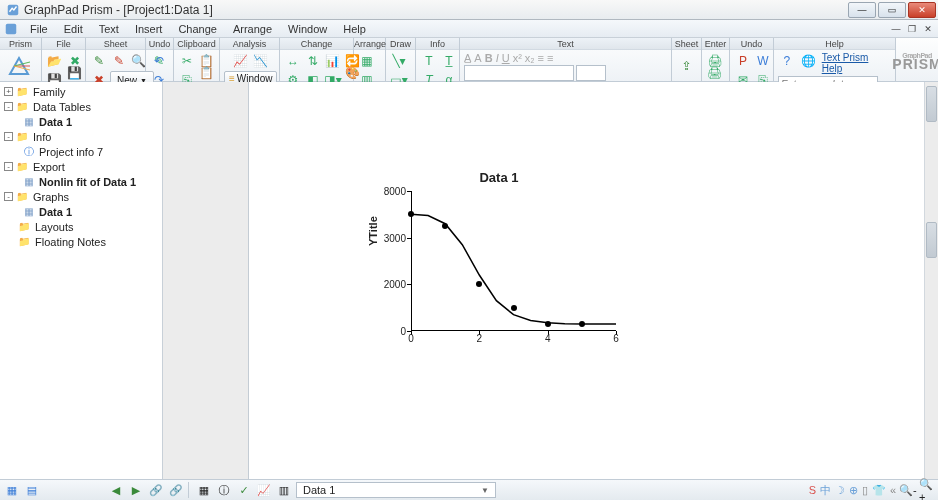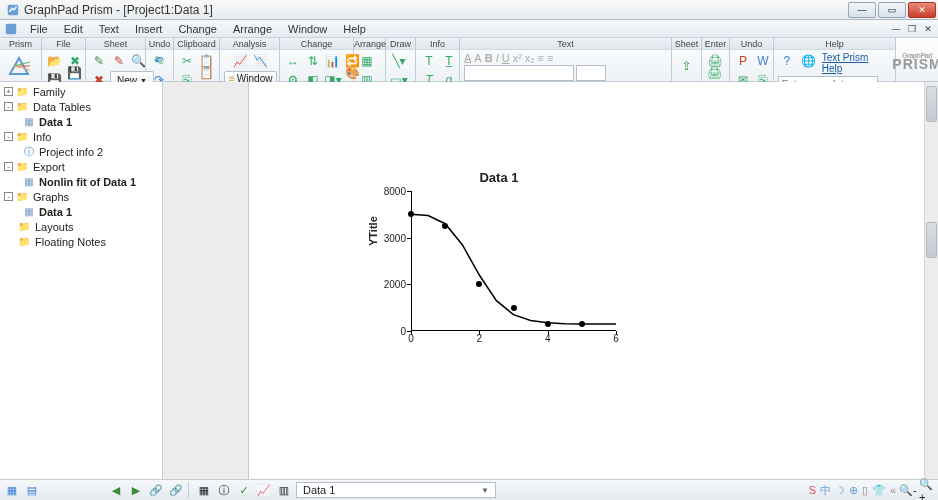--- a/index.html
+++ b/index.html
@@ -340,21 +340,21 @@
         <span class="fico sheet">▦</span>
         <span class="bold">Data 1</span>
       </div>
       <div class="tree-row">
         <span class="exp">-</span>
         <span class="fico folder">📁</span>
         <span>Info</span>
       </div>
       <div class="tree-row child">
         <span class="fico info">ⓘ</span>
-        <span>Project info 2</span>
+        <span>Project info 7</span>
       </div>
       <div class="tree-row">
         <span class="exp">-</span>
         <span class="fico folder">📁</span>
         <span>Export</span>
       </div>
       <div class="tree-row child">
         <span class="fico sheet">▦</span>
         <span class="bold">Nonlin fit of Data 1</span>
       </div>

